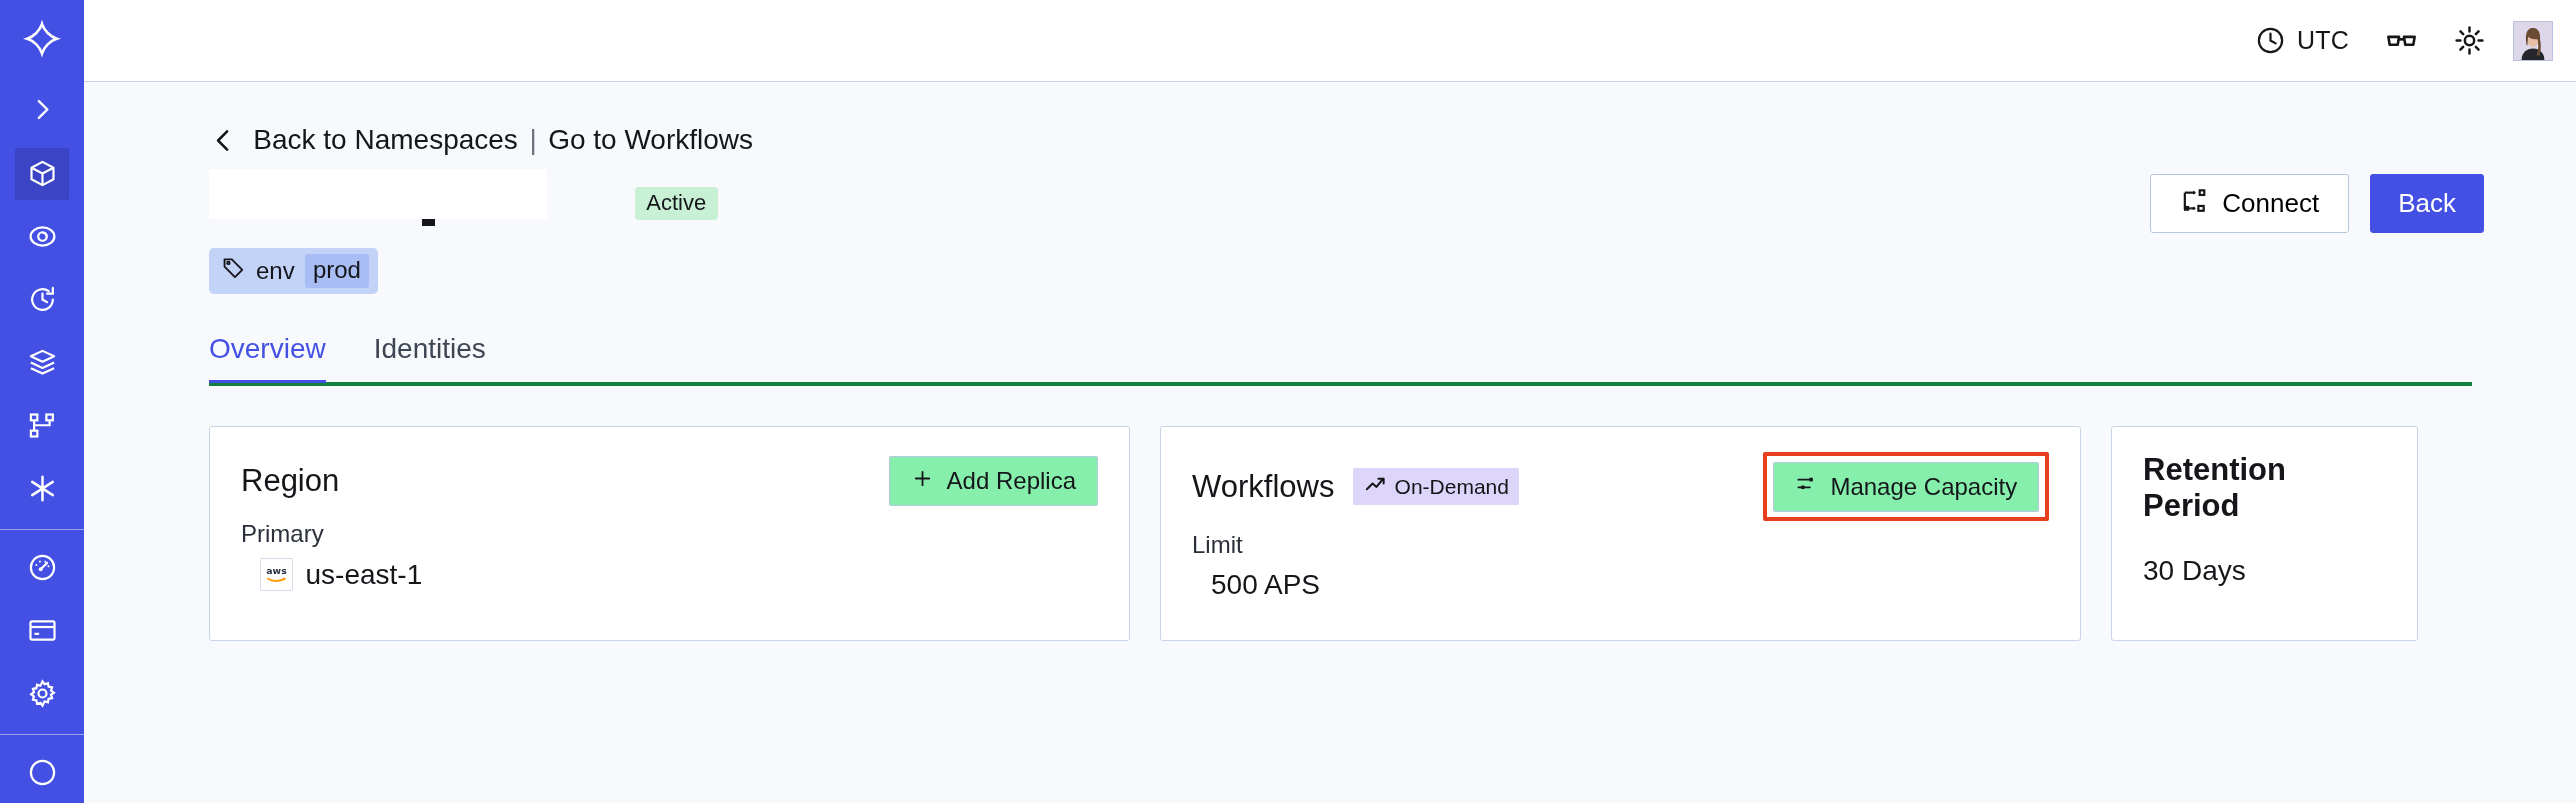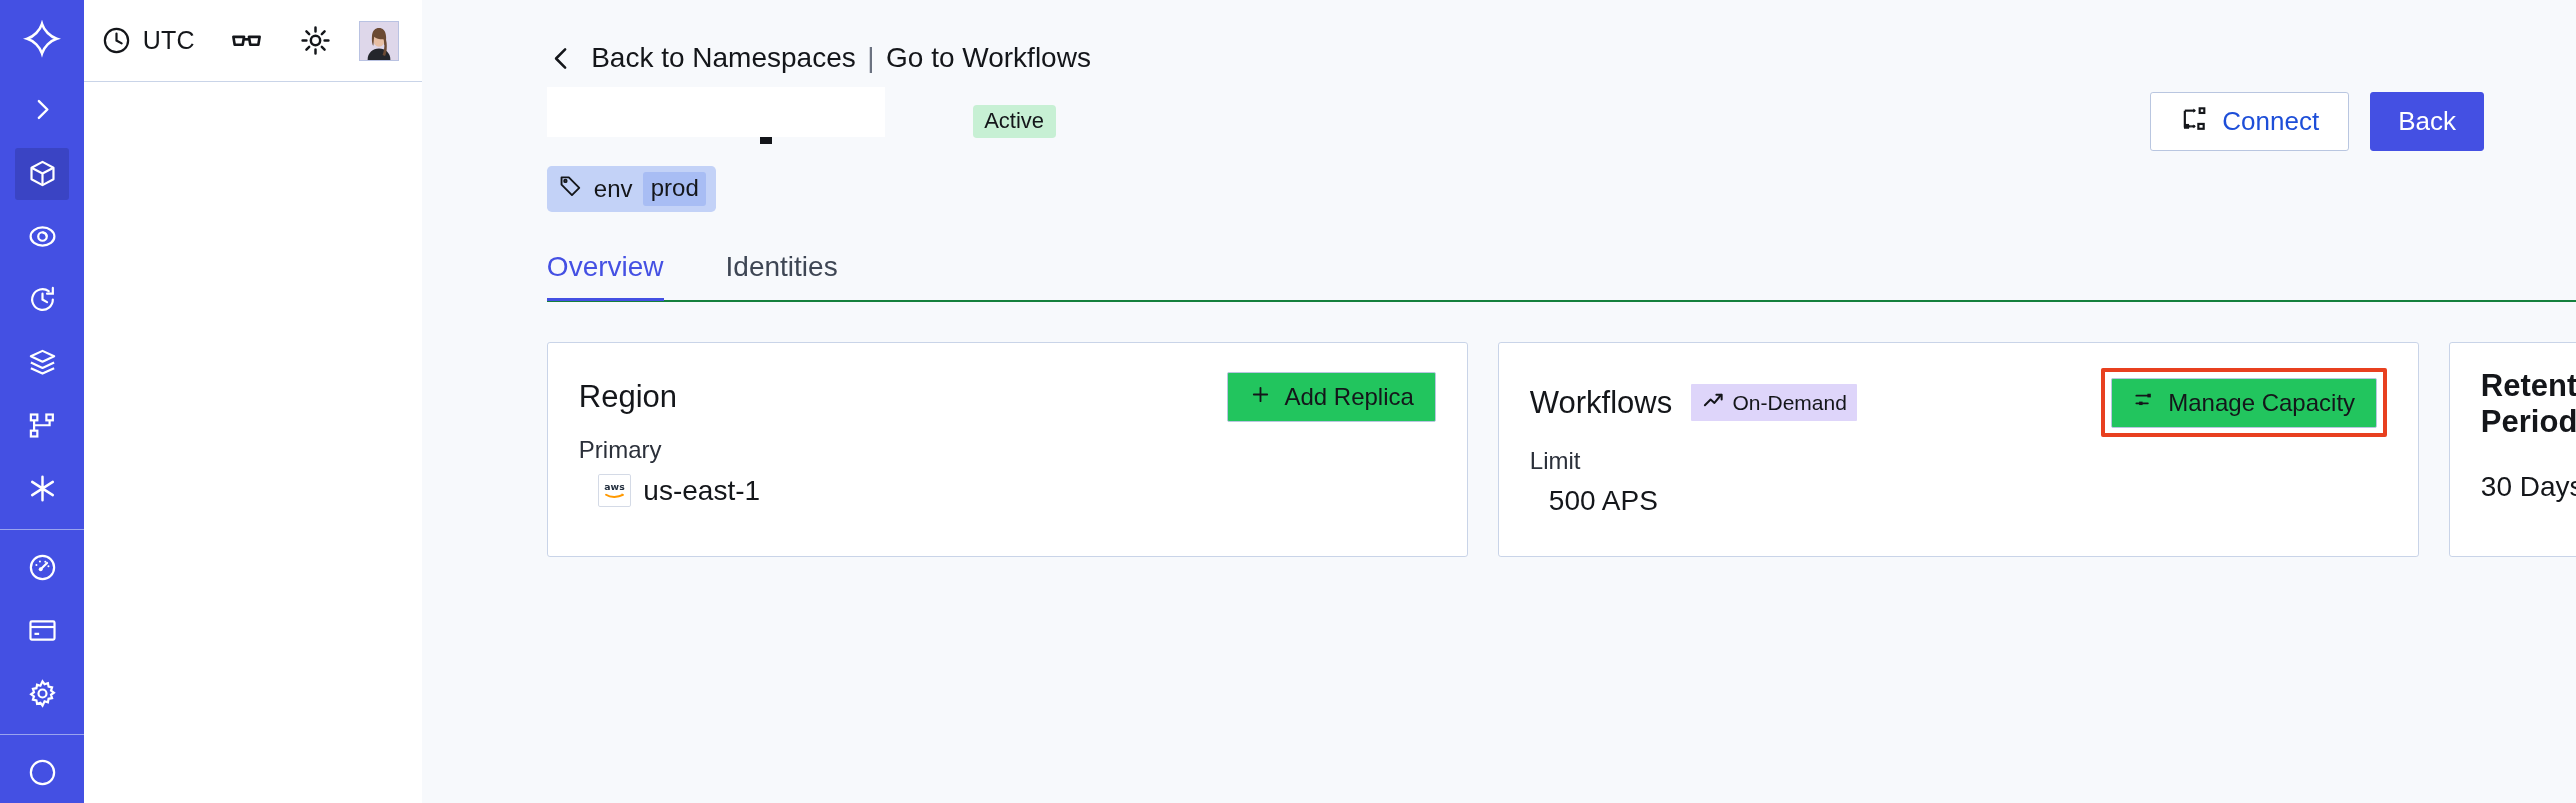--- a/index.html
+++ b/index.html
@@ -23,21 +23,21 @@
     width: 54px; height: 54px; margin: 5.8px 0;
     display: flex; align-items: center; justify-content: center;
     border-radius: 2.9px; cursor: pointer;
   }
   .sb-item.active { background: #3a44c4; }
   .sb-item svg { display: block; }
   .sb-divider { width: 84px; height: 1px; background: #9aa4ee; margin: 9.6px 0 5.8px; }
   .sb-gap-top { height: 1.9px; }
 
   
-  .right { flex: 1; height: 804px; display: flex; min-width: 0; }
+  .right { flex: 1; height: 804px; display: flex; flex-direction: column; min-width: 0; }
 
   .topbar {
     height: 82px; flex: 0 0 82px; background: #ffffff;
     border-bottom: 1px solid #c9d4e8;
     display: flex; align-items: center; justify-content: flex-end;
     padding-right: 23px; gap: 0;
   }
   .tb-item {
     display: flex; align-items: center; gap: 10.5px;
     height: 46px; padding: 0 17.3px; cursor: pointer; color: #14161a;
@@ -87,41 +87,41 @@
     padding: 4.8px 11.5px 6.7px; border-radius: 3.8px; line-height: 1;
     white-space: nowrap; margin-left: 3.8px;
   }
   .title-actions { margin-left: auto; display: flex; align-items: center; gap: 21px; }
 
   .btn {
     display: inline-flex; align-items: center; justify-content: center; gap: 13.4px;
     font-size: 26px; cursor: pointer; white-space: nowrap;
   }
   .btn-outline {
-    background: #ffffff; border: 1px solid #b9c6e0; color: #1d4ed8;
+    background: #ffffff; border: 1px solid #b9c6e0; color: #000000;
     height: 59px; padding: 0 29px; border-radius: 2.9px;
   }
   .btn-primary {
     background: #4450e3; border: 1px solid #4450e3; color: #ffffff;
     height: 59px; padding: 0 27px; border-radius: 2.9px;
   }
 
   .tag-row { margin-top: 15.3px; display: flex; }
   .tag-pill {
     display: inline-flex; align-items: center; gap: 10.5px;
     background: #c3d2f7; border-radius: 4.8px; padding: 5.8px 9.6px 5.8px 11.5px;
     font-size: 24px; color: #14161a; cursor: pointer;
   }
   .tag-val {
     background: #a8bdf4; border-radius: 2.9px; padding: 1.9px 7.7px 3.8px;
   }
 
   .tabs {
-    margin-top: 38px; display: flex; align-items: flex-end; gap: 16px;
-    border-bottom: 2px solid #15803d; width: 2263px;
+    margin-top: 38px; display: flex; align-items: flex-end; gap: 2px;
+    border-bottom: 4px solid #15803d; width: 2263px;
   }
   .tab {
     font-size: 28px; color: #3e4654; padding: 0 0 15.3px; margin-right: 46px;
     cursor: pointer; border-bottom: 3.8px solid transparent; position: relative; top: 1px;
   }
   .tab.active { color: #4450e3; border-bottom-color: #4450e3; }
 
   .cards {
     margin-top: 40px; display: flex; gap: 30px; align-items: stretch;
   }
@@ -135,21 +135,21 @@
 
   .card-head { display: flex; align-items: center; min-height: 59px; }
   .card-title { font-size: 31px; font-weight: 400; color: #14161a; white-space: nowrap; }
   .badge-ondemand {
     margin-left: 19px; background: #ded5fa; color: #14161a; font-size: 21px;
     padding: 4.8px 10.5px 5.8px; border-radius: 1px; display: inline-flex;
     align-items: center; gap: 7.7px; line-height: 1; white-space: nowrap;
   }
   .card-head-action { margin-left: auto; }
   .btn-sm {
-    background: #22c55e; border: 1px solid #b9c6e0; color: #14161a;
+    background: #86efac; border: 1px solid #b9c6e0; color: #14161a;
     height: 50px; padding: 0 21px; font-size: 24px; border-radius: 1.9px;
     display: inline-flex; align-items: center; gap: 12.5px; cursor: pointer; white-space: nowrap;
   }
   .highlight-box {
     border: 4.8px solid #e8401f; border-radius: 1.9px; padding: 5.8px;
     display: inline-block; line-height: 0;
   }
   .card-label { font-size: 24px; color: #2b303a; margin-top: 9.6px; }
   .card-value {
     font-size: 28px; color: #14161a; margin-top: 9.6px;

